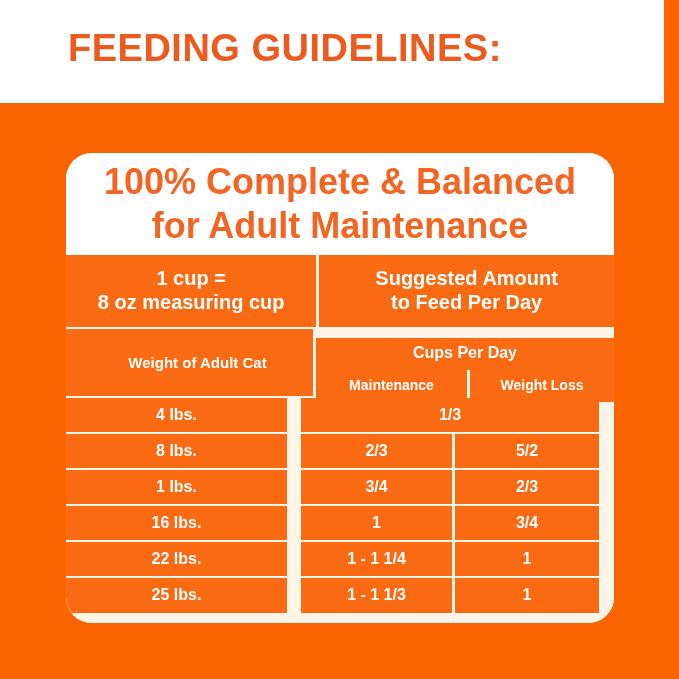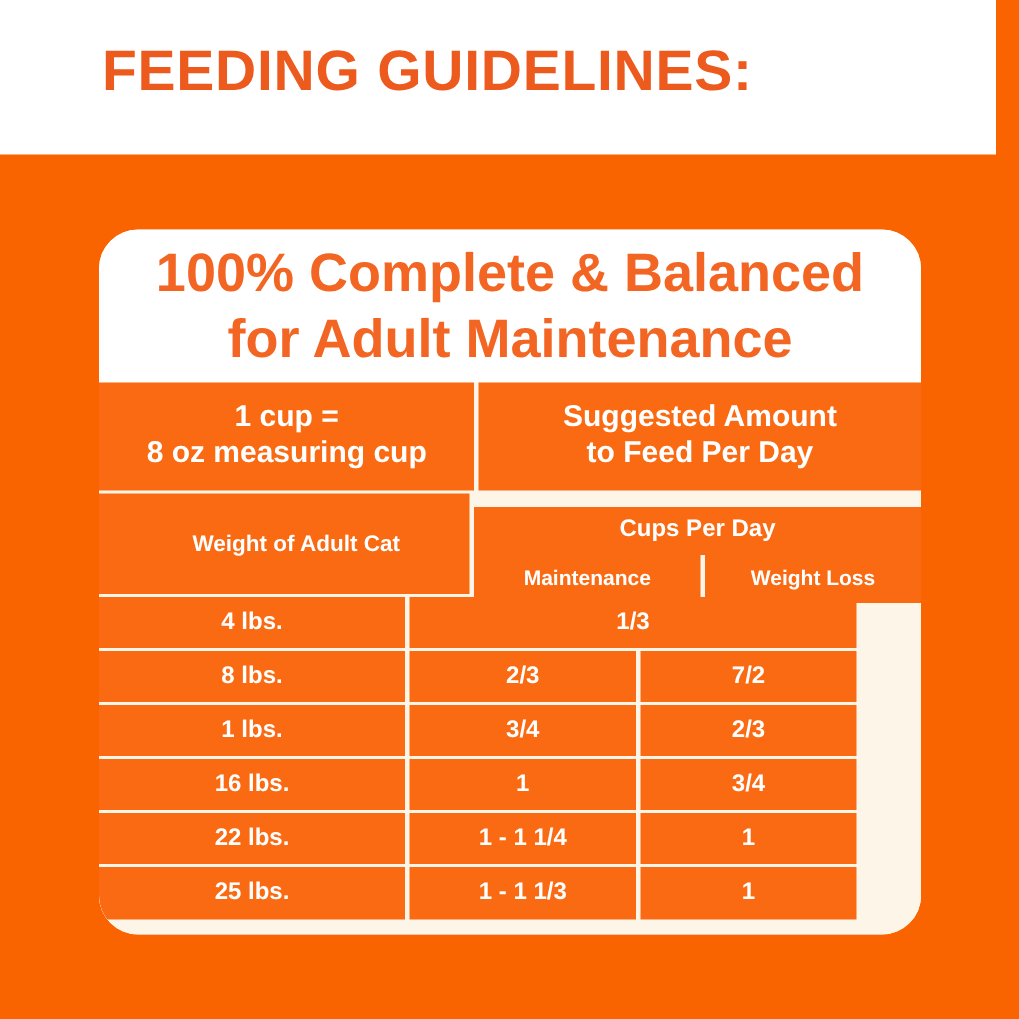--- a/index.html
+++ b/index.html
@@ -140,21 +140,21 @@
     display: flex;
     width: 298px;
     height: 32px;
   }
   #head-maint { width: 151px; height: 32px; margin-right: 3px; font-size: 14px; }
   #head-wl    { width: 144px; height: 32px; font-size: 14px; }
 
   
   .drow { height: 36px; }
   .drow .cell { height: 34px; font-size: 16px; }
-  .c-weight { width: 204px; margin-right: 3px; }
+  .c-weight { width: 221px; margin-right: 14px; }
   .c-maint  { width: 151px; margin-right: 3px; }
   .c-wl     { width: 144px; }
   .c-span   { width: 298px; }
 
   .drow:last-child .cell { height: 35px; }
 </style>
 </head>
 <body>
 
 <div id="page">
@@ -199,21 +199,21 @@
       </div>
 
       <div class="trow drow">
         <div class="cell c-weight">4 lbs.</div>
         <div class="cell c-span">1/3</div>
       </div>
 
       <div class="trow drow">
         <div class="cell c-weight">8 lbs.</div>
         <div class="cell c-maint">2/3</div>
-        <div class="cell c-wl">7/2</div>
+        <div class="cell c-wl">5/2</div>
       </div>
 
       <div class="trow drow">
         <div class="cell c-weight">1 lbs.</div>
         <div class="cell c-maint">3/4</div>
         <div class="cell c-wl">2/3</div>
       </div>
 
       <div class="trow drow">
         <div class="cell c-weight">16 lbs.</div>

